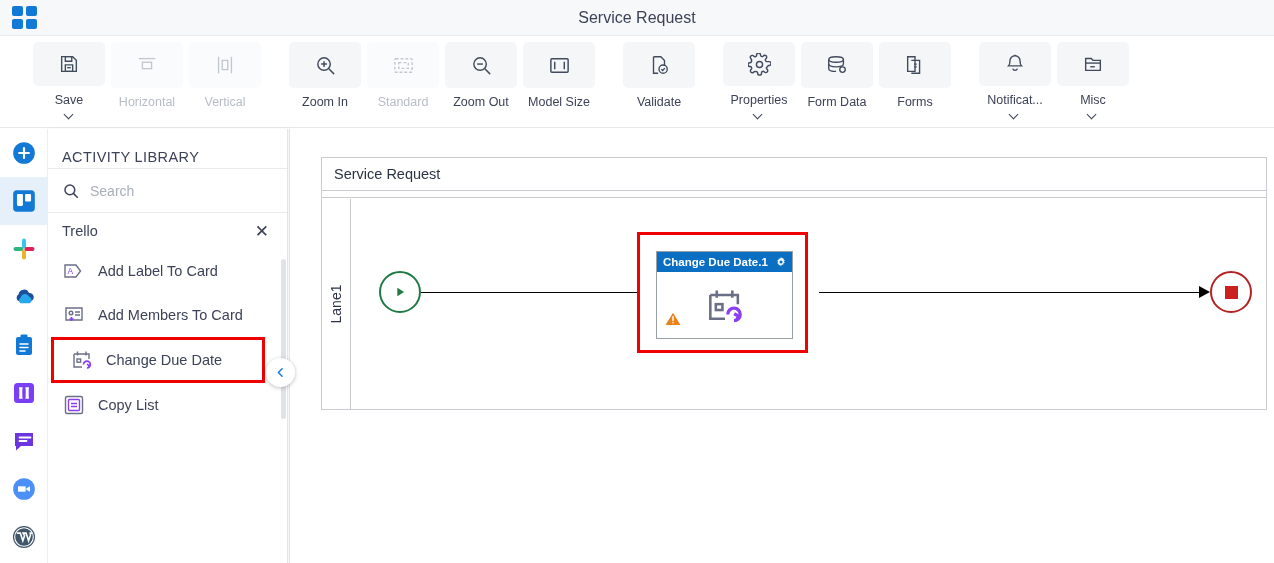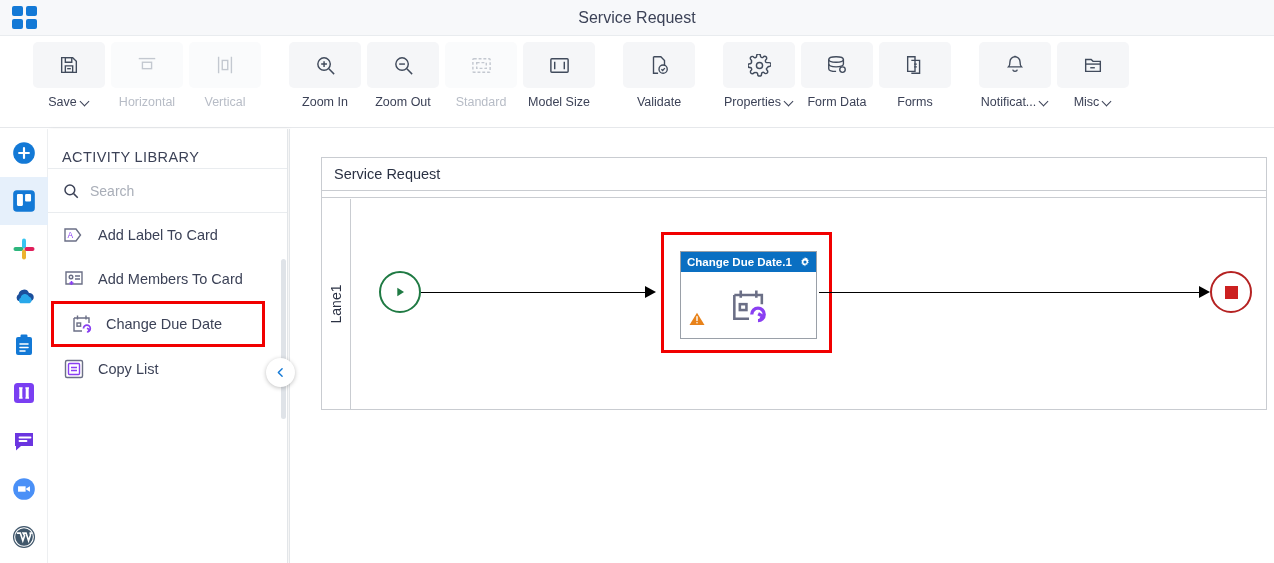--- a/index.html
+++ b/index.html
@@ -38,21 +38,21 @@
     width:78px; height:78px; margin-top:6px;
     display:flex; flex-direction:column; align-items:center;
     cursor:pointer; position:relative;
   }
   .tb-item .tb-icon-wrap {
     width:72px; height:46px; border-radius:5px; background:#f5f6f8;
     display:flex; align-items:center; justify-content:center;
   }
   .tb-item .tb-label {
     margin-top:7px; font-size:12.5px; color:#3c4257; white-space:nowrap;
-    display:flex; align-items:center; gap:4px;
+    display:flex; align-items:center; gap:4px;flex-direction:column;
   }
   .tb-item.disabled .tb-label { color:#b7bcc6; }
   .tb-item.disabled svg { stroke:#c3c8d0; }
   .tb-item.disabled .tb-icon-wrap { background:#fafbfc; }
   .caret { display:inline-block; width:9px; height:9px; position:relative; top:-1px;}
   .caret::after {
     content:""; position:absolute; left:0; top:1px;
     width:6px; height:6px; border-right:1.6px solid #3c4257; border-bottom:1.6px solid #3c4257;
     transform:rotate(45deg);
   }
@@ -160,21 +160,21 @@
   .flow-2 { left:468px; width:386px; }
   .arrow {
     position:absolute; top:87px; width:0; height:0;
     border-top:6px solid transparent; border-bottom:6px solid transparent;
     border-left:11px solid #000;
   }
   .arrow-1 { left:294px; }
   .arrow-2 { left:848px; }
 
   .task-select {
-    position:absolute; left:310px; top:33px; width:171px; height:121px;
+    position:absolute; left:286px; top:33px; width:171px; height:121px;
     border:3px solid #f10000; background:#ffffff;
   }
   .task-box {
     position:absolute; left:16px; top:16px; width:137px; height:88px;
     border:1px solid #9aa0a8; background:#ffffff;
   }
   .task-head {
     height:20px; background:#0a6fc2; display:flex; align-items:center;
     justify-content:space-between; padding:0 5px 0 6px;
   }
@@ -247,42 +247,42 @@
           <circle cx="10.5" cy="10.5" r="6.5"></circle>
           <path d="M15.5 15.5L21 21"></path>
           <path d="M10.5 7.5v6M7.5 10.5h6"></path>
         </svg>
     </div>
     <div class="tb-label">
         <span>Zoom In</span>
       </div>
   </div>
 
+  <div class="tb-item disabled">
+    <div class="tb-icon-wrap">
+      <svg class="ti" width="23" height="23" viewBox="0 0 24 24" stroke-dasharray="3 2">
+          <rect x="3" y="5" width="18" height="14" rx="1"></rect>
+          <rect x="7" y="9" width="10" height="6"></rect>
+        </svg>
+    </div>
+    <div class="tb-label">
+        <span>Standard</span>
+      </div>
+  </div>
+
   <div class="tb-item">
     <div class="tb-icon-wrap">
       <svg class="ti" width="23" height="23" viewBox="0 0 24 24">
           <circle cx="10.5" cy="10.5" r="6.5"></circle>
           <path d="M15.5 15.5L21 21"></path>
           <path d="M7.5 10.5h6"></path>
         </svg>
     </div>
     <div class="tb-label">
         <span>Zoom Out</span>
-      </div>
-  </div>
-
-  <div class="tb-item disabled">
-    <div class="tb-icon-wrap">
-      <svg class="ti" width="23" height="23" viewBox="0 0 24 24" stroke-dasharray="3 2">
-          <rect x="3" y="5" width="18" height="14" rx="1"></rect>
-          <rect x="7" y="9" width="10" height="6"></rect>
-        </svg>
-    </div>
-    <div class="tb-label">
-        <span>Standard</span>
       </div>
   </div>
 
   <div class="tb-item">
     <div class="tb-icon-wrap">
       <svg class="ti" width="23" height="23" viewBox="0 0 24 24">
           <rect x="3" y="5" width="18" height="14" rx="1"></rect>
           <path d="M7 8v8M17 8v8"></path>
         </svg>
     </div>
@@ -457,20 +457,24 @@
   <div class="panel-head">ACTIVITY LIBRARY</div>
 
   <div class="panel-search">
     <svg width="18" height="18" viewBox="0 0 24 24" fill="none" stroke="#3c4257" stroke-width="2">
       <circle cx="10.5" cy="10.5" r="6.5"></circle>
         <path d="M15.5 15.5L21 21"></path>
     </svg>
     <input type="text" placeholder="Search" style="">
   </div>
 
+  <div class="group-head">
+    <span>Trello</span>
+    <span class="group-close">✕</span>
+  </div>
 
   <div class="act-list">
 
     <div class="act-item">
       <svg width="24" height="24" viewBox="0 0 24 24" fill="none" stroke="#6b6f86" stroke-width="1.4">
         <path d="M3 6h11l4.5 6-4.5 6H3z"></path>
         <text x="5.6" y="15.2" font-size="8.4" fill="#8a3ff2" stroke="none" font-family="Liberation Sans">A</text>
       </svg>
       <span class="act-label">Add Label To Card</span>
     </div>

